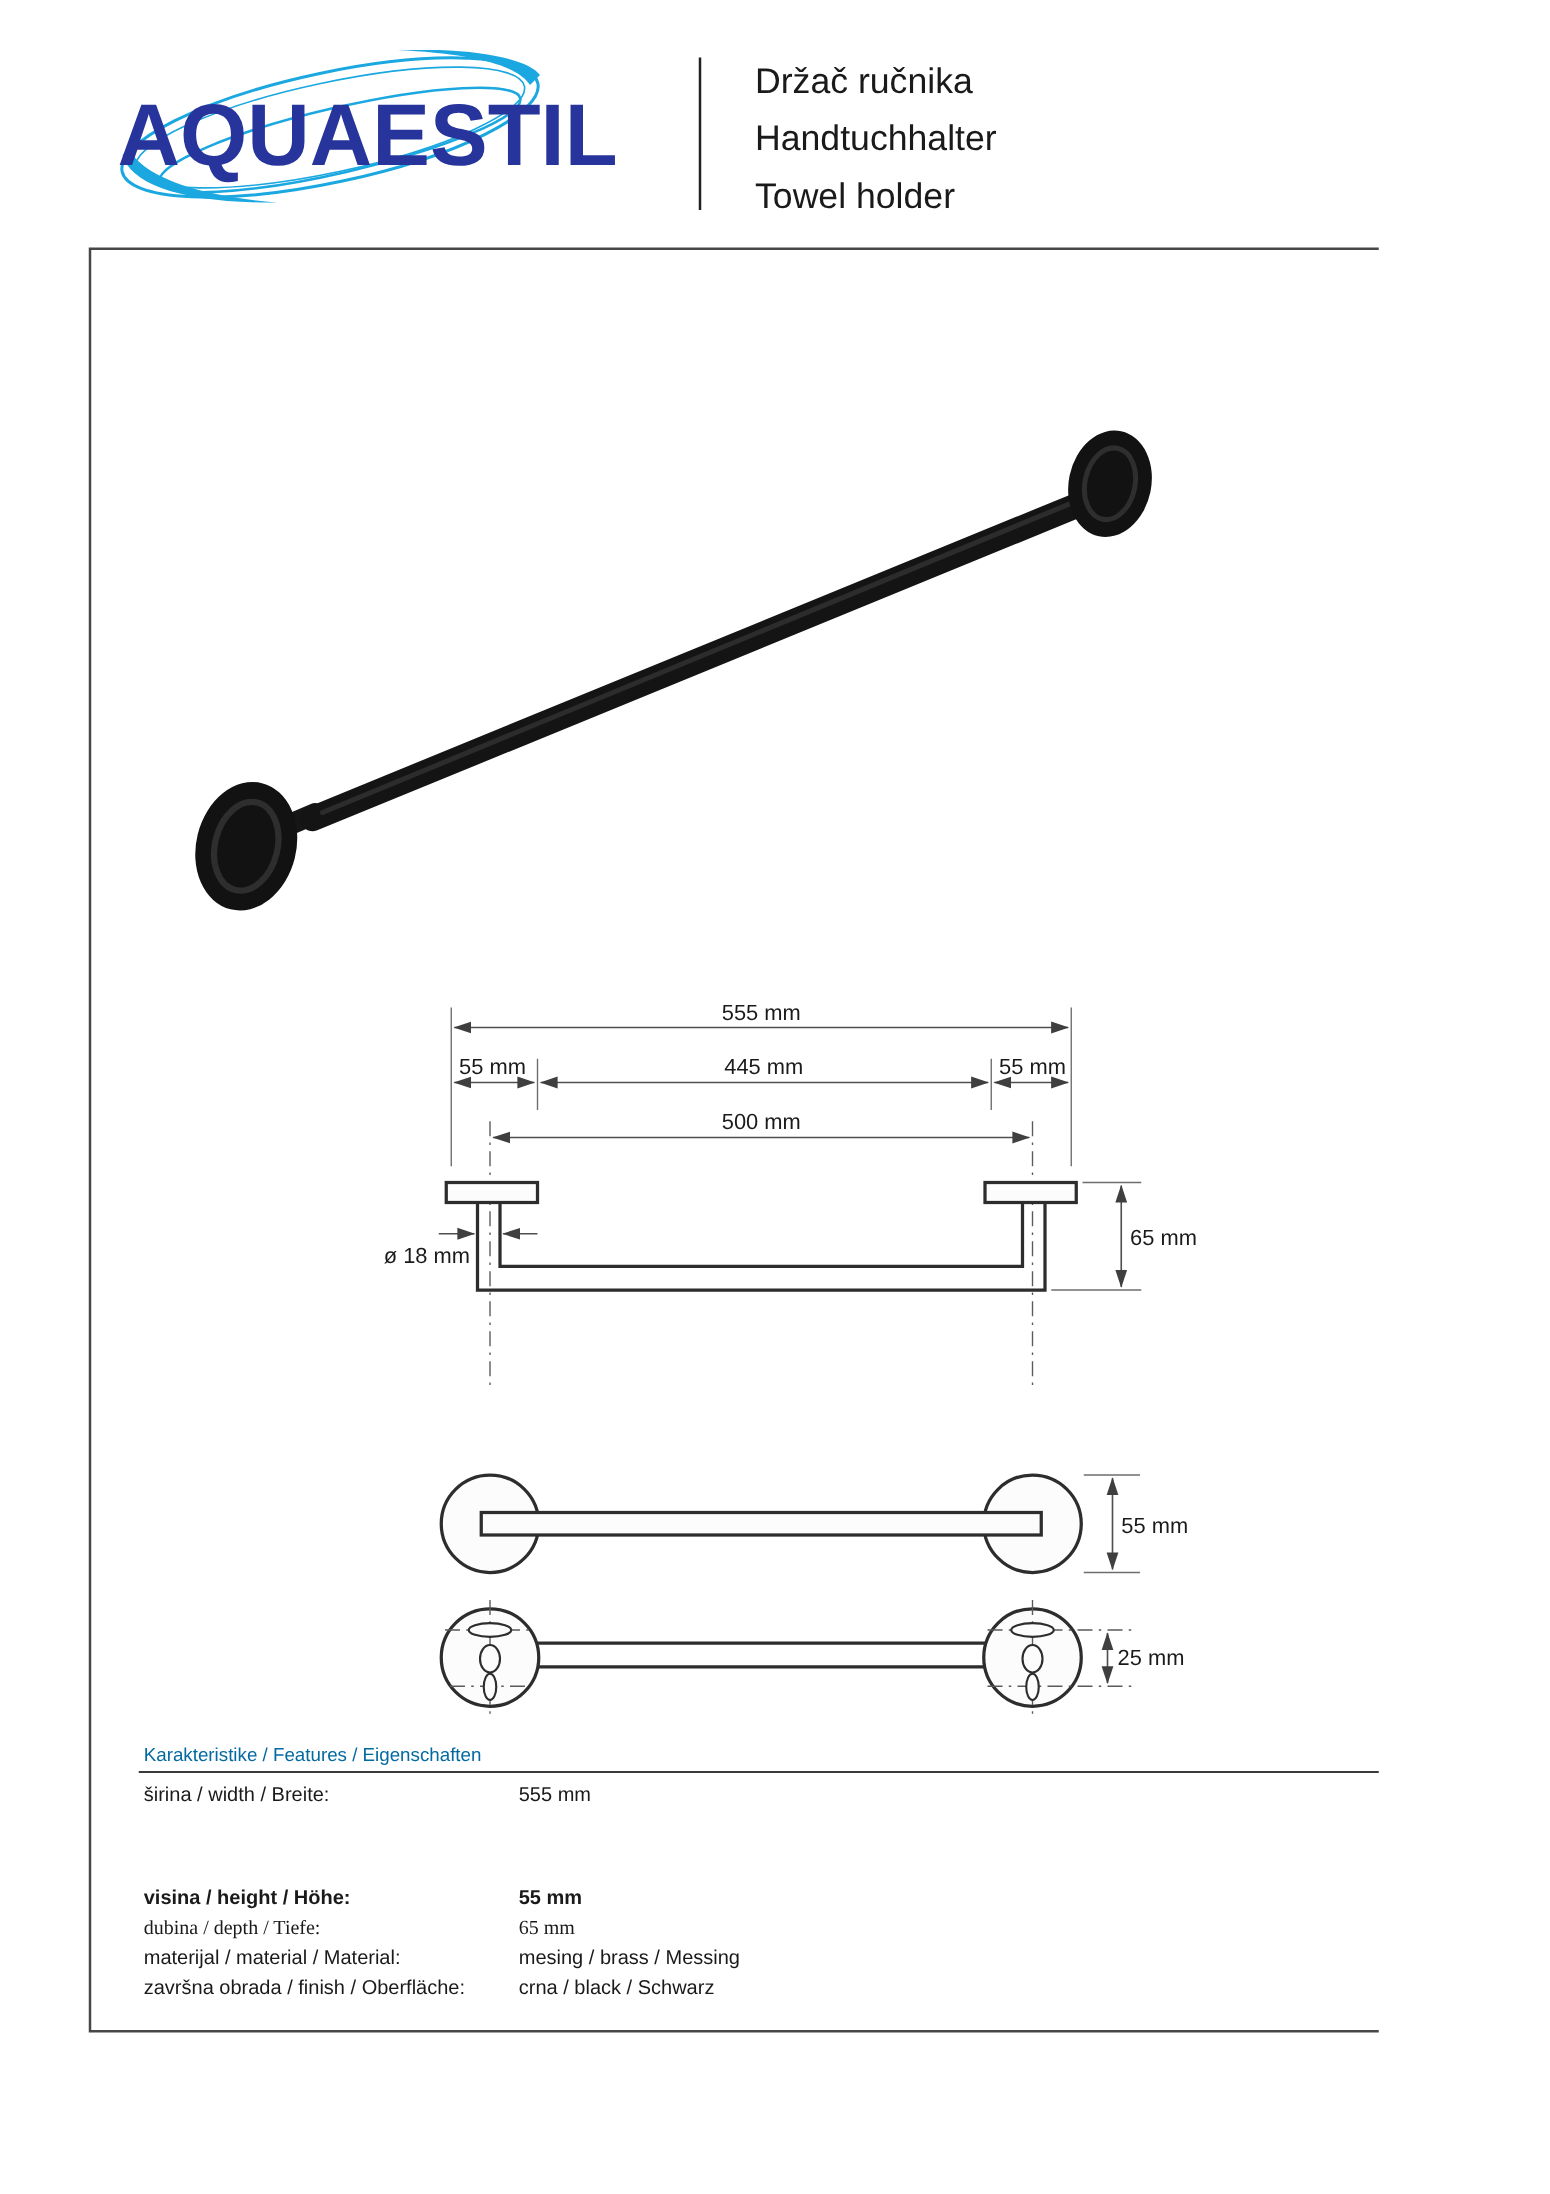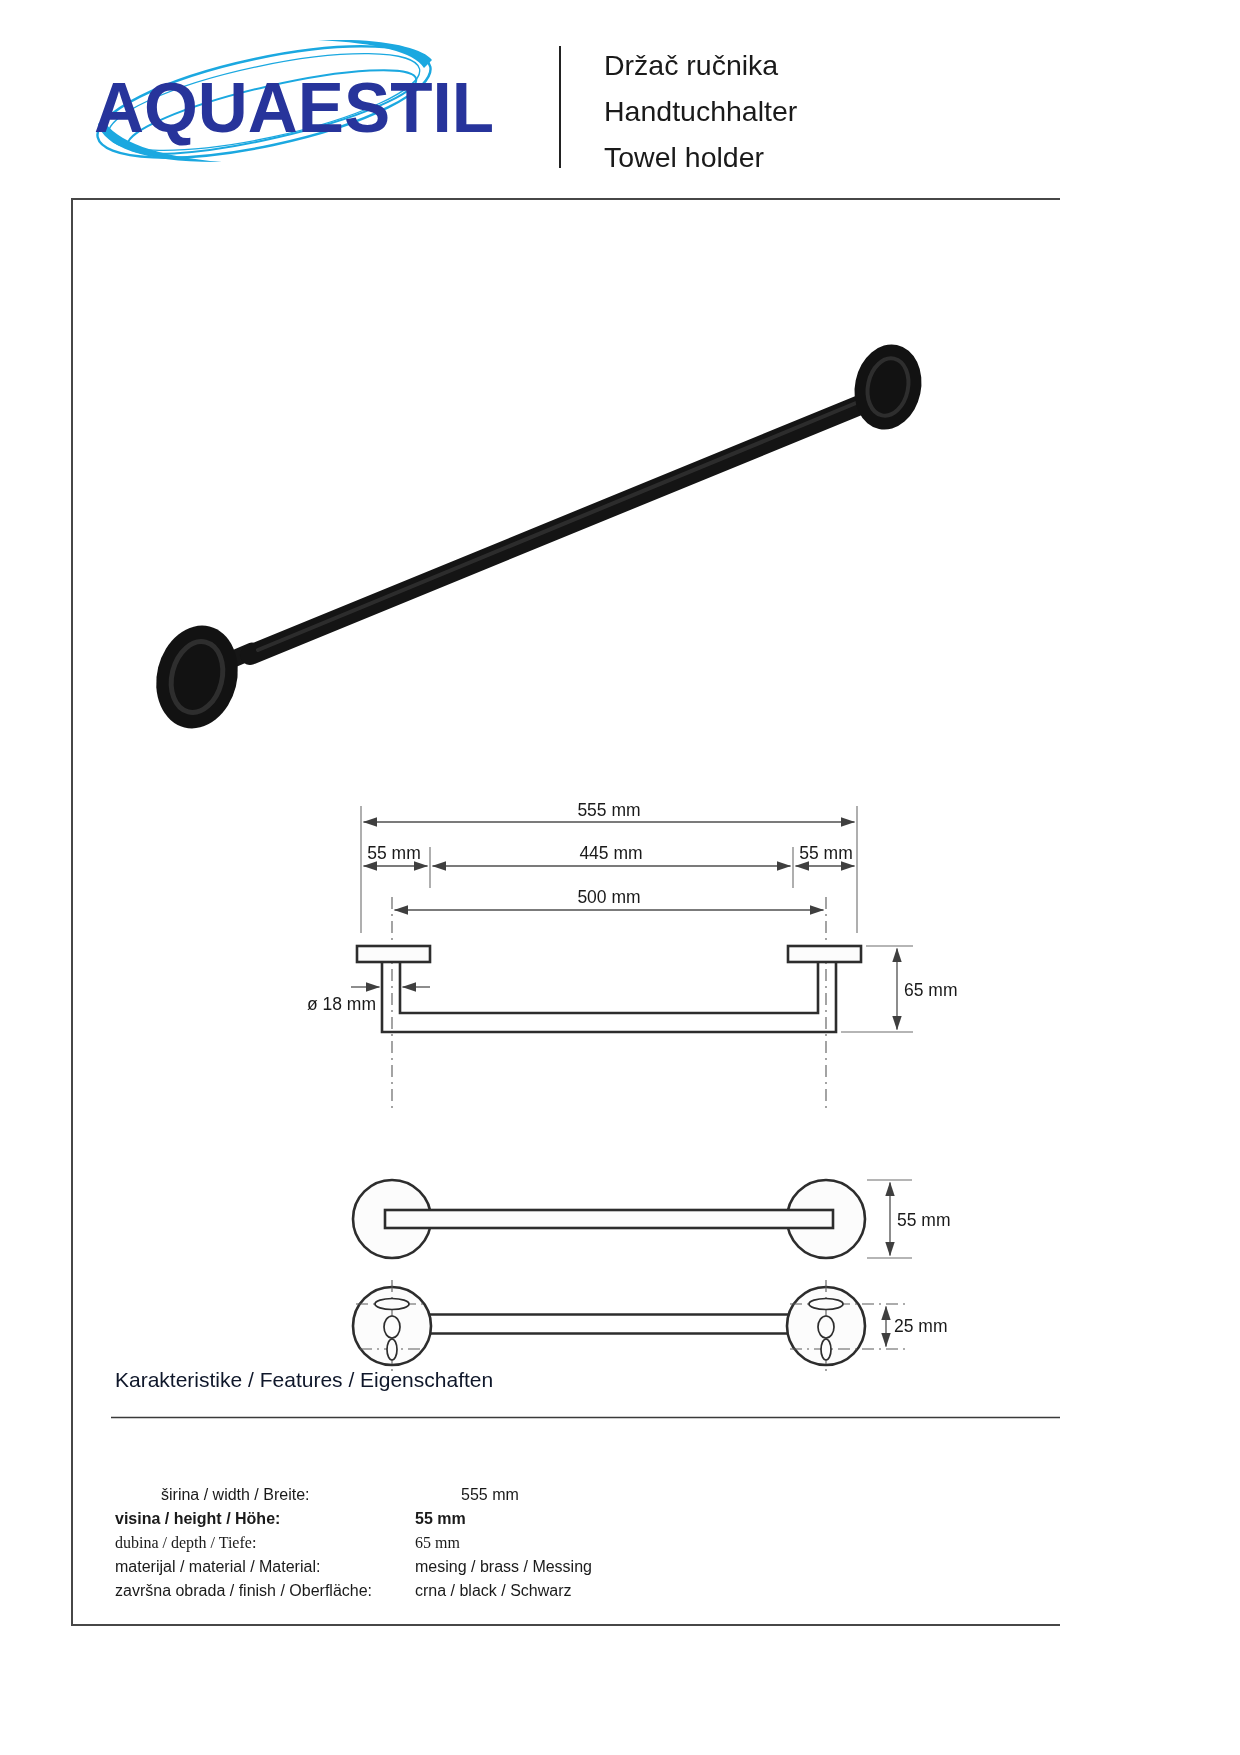--- a/index.html
+++ b/index.html
@@ -1,36 +1,36 @@
 <!DOCTYPE html>
 <html><head>
 <meta charset="utf-8">
 <style>
   html,body{margin:0;padding:0;background:#ffffff;}
   .page{
     position:relative;width:1060px;height:1755px;background:#fff;overflow:hidden;
-    font-family:"Liberation Sans","DejaVu Sans",sans-serif;color:#1a1a1a;
+    font-family:"Liberation Sans","DejaVu Sans",sans-serif;color:#1a1a1a;padding-left:43px;
   }
   
   .hdr-divider{position:absolute;left:559px;top:46px;width:2px;height:122px;background:#222;}
   .titles{position:absolute;left:604px;top:42px;}
   .title-line{font-size:28.5px;line-height:46px;font-weight:500;color:#1a1a1a;white-space:nowrap;}
   
   .main-box{position:absolute;left:71px;top:198px;width:1095px;height:1424px;border:2px solid #474747;background:#fff;}
   
   svg.sheet{position:absolute;left:0;top:0;}
   .dim{stroke:#4f4f4f;stroke-width:1.3px;fill:none;}
   .ext{stroke:#6d6d6d;stroke-width:1.1px;fill:none;}
   .out{stroke:#2d2d2d;stroke-width:2.6px;fill:none;}
   .outf{stroke:#2d2d2d;stroke-width:2.6px;fill:#fcfcfc;}
   .scr{stroke:#2d2d2d;stroke-width:1.7px;fill:#fcfcfc;}
   .cl{stroke:#5a5a5a;stroke-width:1.1px;fill:none;stroke-dasharray:12 5 2 5;}
   .dimtext{font-family:"Liberation Sans","DejaVu Sans",sans-serif;font-size:17.5px;fill:#1a1a1a;}
   
-  .feat-heading{position:absolute;left:115px;top:1368px;font-size:21px;font-weight:500;color:#0f172a;}
+  .feat-heading{position:absolute;left:115px;top:1396px;font-size:15px;font-weight:500;color:#0369a1;}
   .feat-row{position:absolute;left:0;width:1100px;height:24px;}
   .feat-label{position:absolute;left:115px;font-size:16px;color:#1a1a1a;white-space:nowrap;}
   .feat-value{position:absolute;left:415px;font-size:16px;color:#1a1a1a;white-space:nowrap;}
 </style>
 </head>
 <body>
 
 <div class="page">
 
   <svg class="sheet" style="left:88px;top:40px;" width="440" height="130" viewBox="0 0 440 130">
@@ -144,21 +144,21 @@
 
       <line class="dim" x1="886" y1="1306.5" x2="886" y2="1346.5" marker-start="url(#ah)" marker-end="url(#ah)"></line>
       <text class="dimtext" x="894" y="1332" text-anchor="start">25 mm</text>
     </g>
 
     <line x1="111" y1="1417.5" x2="1128" y2="1417.5" stroke="#3a3a3a" stroke-width="1.6"></line>
   </svg>
 
   <div class="feat-heading">Karakteristike / Features / Eigenschaften</div>
 
-  <div class="feat-row" style="top:1486px;margin-left:46px;">
+  <div class="feat-row" style="top:1428px;">
     <span class="feat-label">širina / width / Breite:</span>
     <span class="feat-value">555 mm</span>
   </div>
   <div class="feat-row" style="top:1510px;font-weight:bold;">
     <span class="feat-label">visina / height / Höhe:</span>
     <span class="feat-value">55 mm</span>
   </div>
   <div class="feat-row" style="top:1534px;font-family:Liberation Serif, serif;">
     <span class="feat-label">dubina / depth / Tiefe:</span>
     <span class="feat-value">65 mm</span>

